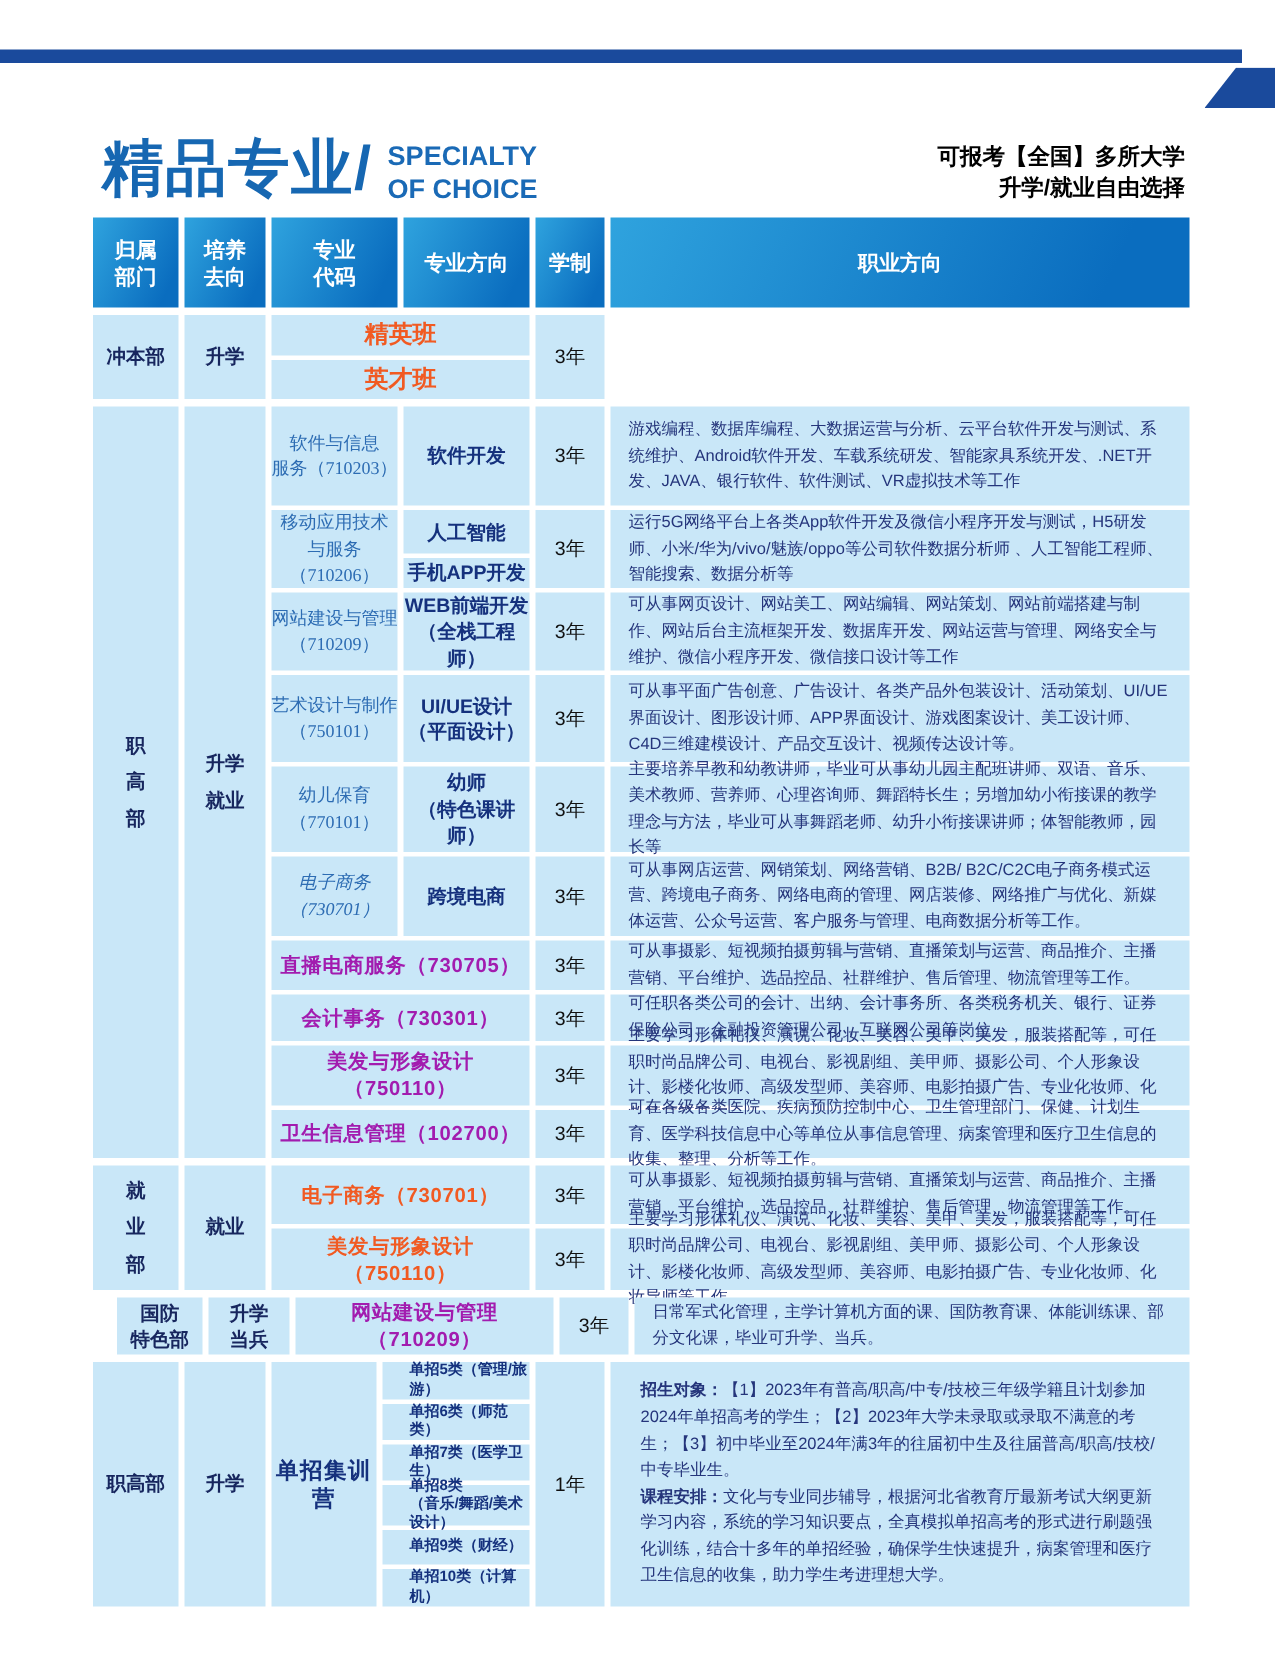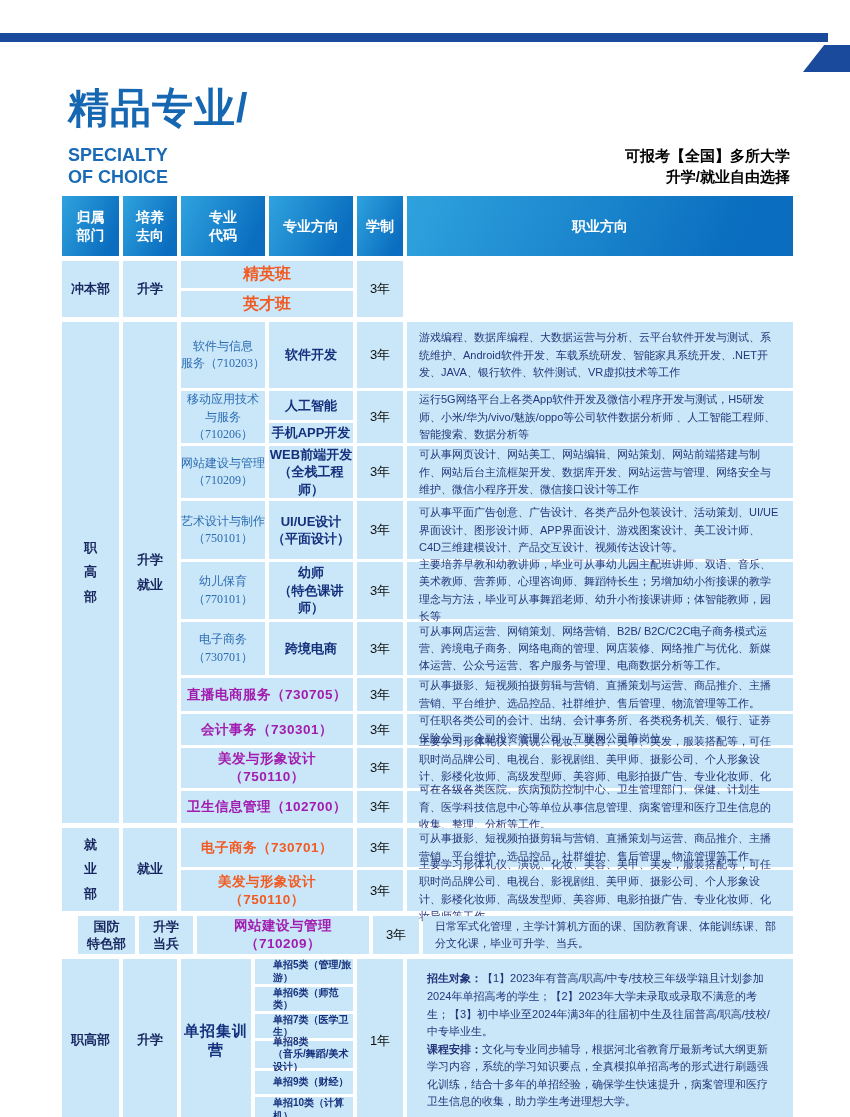--- a/index.html
+++ b/index.html
@@ -8,21 +8,21 @@
   .page { position:relative; width:850px; min-height:1117px; background:#fff; overflow:hidden; }
 
   
   .topbar { position:absolute; left:0; top:33px; width:828px; height:9px; background:#1a4a9c; }
   .topflag { position:absolute; right:0; top:45px; width:47px; height:27px; background:#1a4a9c;
              clip-path:polygon(45% 0,100% 0,100% 100%,0 100%); }
 
   
   .header { display:flex; justify-content:space-between; align-items:flex-end;
             margin:88px 60px 8px 68px; }
-  .title-wrap { display:flex; align-items:flex-start; gap:10px;flex-direction:column; }
+  .title-wrap { display:flex; align-items:center; gap:10px; }
   .title-cn { font-size:41px; font-weight:900; color:#1667b2; letter-spacing:1px; line-height:1; }
   .title-en { font-size:18px; font-weight:bold; color:#1a6ab6; line-height:1.2; margin-top:6px; }
   .tagline { text-align:right; font-size:15px; font-weight:bold; color:#000; line-height:1.45; }
 
   
   .table { margin-left:62px; width:731px; }
   .grid { display:grid; grid-template-columns:57px 54px 84px 84px 46px 1fr;
           column-gap:4px; row-gap:3px; margin-bottom:5px; }
   .grid.s5 { grid-template-columns:57px 54px 70px 98px 46px 1fr; }
 
@@ -131,21 +131,21 @@
       <div class="c dur" style="grid-area:4/5/5/6;">3年</div>
       <div class="c career" style="grid-area:4/6/5/7;"><span>可从事平面广告创意、广告设计、各类产品外包装设计、活动策划、UI/UE界面设计、图形设计师、APP界面设计、游戏图案设计、美工设计师、C4D三维建模设计、产品交互设计、视频传达设计等。</span></div>
 
       <div class="c code" style="grid-area:5/3/6/4;">幼儿保育
 （770101）</div>
       <div class="c dir" style="grid-area:5/4/6/5;">幼师
 （特色课讲师）</div>
       <div class="c dur" style="grid-area:5/5/6/6;">3年</div>
       <div class="c career" style="grid-area:5/6/6/7;"><span>主要培养早教和幼教讲师，毕业可从事幼儿园主配班讲师、双语、音乐、美术教师、营养师、心理咨询师、舞蹈特长生；另增加幼小衔接课的教学理念与方法，毕业可从事舞蹈老师、幼升小衔接课讲师；体智能教师，园长等</span></div>
 
-      <div class="c code" style="grid-area:6/3/7/4;">电子商务
+      <div class="c code" style="grid-area:6/3/7/4;font-style:italic;">电子商务
 （730701）</div>
       <div class="c dir" style="grid-area:6/4/7/5;">跨境电商</div>
       <div class="c dur" style="grid-area:6/5/7/6;">3年</div>
       <div class="c career" style="grid-area:6/6/7/7;"><span>可从事网店运营、网销策划、网络营销、B2B/ B2C/C2C电子商务模式运营、跨境电子商务、网络电商的管理、网店装修、网络推广与优化、新媒体运营、公众号运营、客户服务与管理、电商数据分析等工作。</span></div>
 
       <div class="c prog" style="grid-area:7/3/8/5;">直播电商服务（730705）</div>
       <div class="c dur" style="grid-area:7/5/8/6;">3年</div>
       <div class="c career" style="grid-area:7/6/8/7;"><span>可从事摄影、短视频拍摄剪辑与营销、直播策划与运营、商品推介、主播营销、平台维护、选品控品、社群维护、售后管理、物流管理等工作。</span></div>
 
       <div class="c prog" style="grid-area:8/3/9/5;">会计事务（730301）</div>

